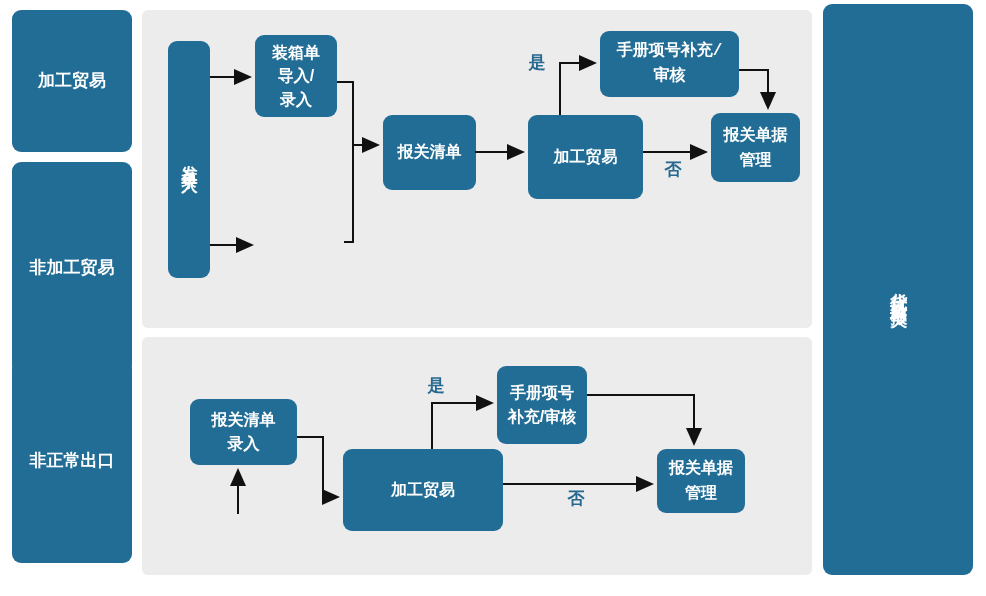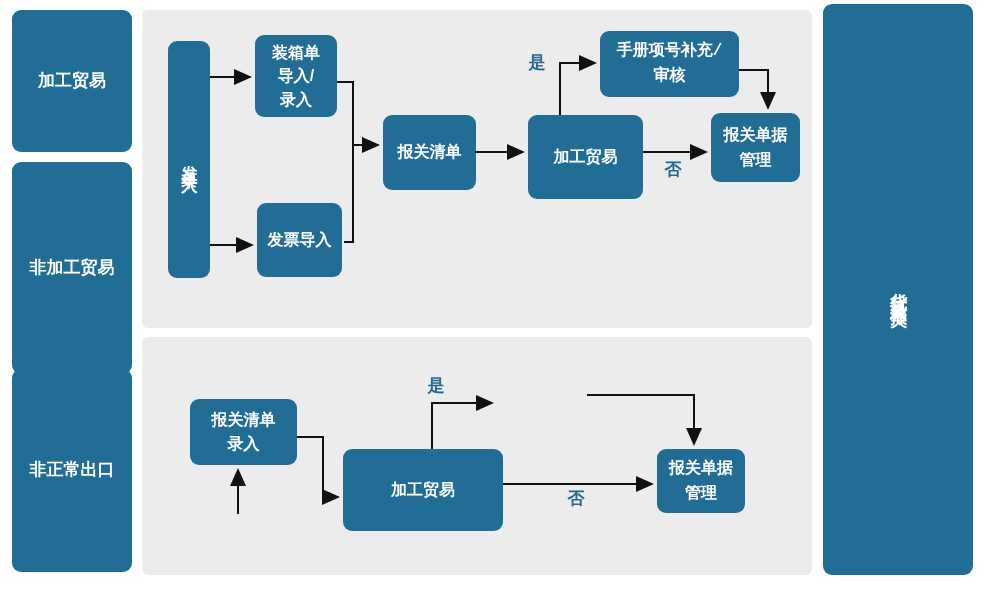--- a/index.html
+++ b/index.html
@@ -24,45 +24,46 @@
   }
   svg.wires{position:absolute;left:0;top:0;}
 </style>
 </head>
 <body>
 
 <div id="stage">
 
   <div class="node side" style="left:12px;top:10px;width:120px;height:142px;">加工贸易</div>
   <div class="node side" style="left:12px;top:162px;width:120px;height:212px;">非加工贸易</div>
-  <div class="node side" style="left:12px;top:369px;width:120px;height:203px;">非正常出口</div>
+  <div class="node side" style="left:12px;top:360px;width:120px;height:203px;">非正常出口</div>
 
   <div class="node side vtext" style="left:823px;top:4px;width:150px;height:571px;">货代订舱及报关</div>
 
   <div class="panel" style="left:142px;top:10px;width:670px;height:318px;"></div>
   <div class="panel" style="left:142px;top:337px;width:670px;height:238px;"></div>
 
   <div class="node vtext" style="left:168px;top:41px;width:42px;height:237px;">发运单录入</div>
   <div class="node" style="left:255px;top:35px;width:82px;height:82px;line-height:1.45;">装箱单
 导入/
 录入</div>
-  <div class="node" style="left:257px;top:203px;width:85px;height:74px;">发票导入</div>
   <div class="node" style="left:383px;top:115px;width:93px;height:75px;">报关清单</div>
   <div class="node" style="left:528px;top:115px;width:115px;height:84px;">加工贸易</div>
   <div class="node" style="left:600px;top:31px;width:139px;height:66px;font-family:Liberation Mono, monospace;">手册项号补充/
 审核</div>
   <div class="node" style="left:711px;top:113px;width:89px;height:69px;">报关单据
 管理</div>
 
   <div class="yesno" style="left:524px;top:51px;">是</div>
   <div class="yesno" style="left:660px;top:158px;">否</div>
 
   <div class="node" style="left:190px;top:399px;width:107px;height:66px;line-height:1.5;">报关清单
 录入</div>
   <div class="node" style="left:343px;top:449px;width:160px;height:82px;">加工贸易</div>
+  <div class="node" style="left:497px;top:366px;width:90px;height:78px;line-height:1.5;">手册项号
+补充/审核</div>
   <div class="node" style="left:657px;top:449px;width:88px;height:64px;">报关单据
 管理</div>
 
   <div class="yesno" style="left:423px;top:374px;">是</div>
   <div class="yesno" style="left:563px;top:487px;">否</div>
 
   <svg class="wires" width="986" height="596" viewBox="0 0 986 596">
     <defs>
       <marker id="ah" markerWidth="9" markerHeight="8" refX="7" refY="4" orient="auto">
         <path d="M0,0 L9,4 L0,8 Z" fill="#111111"></path>

